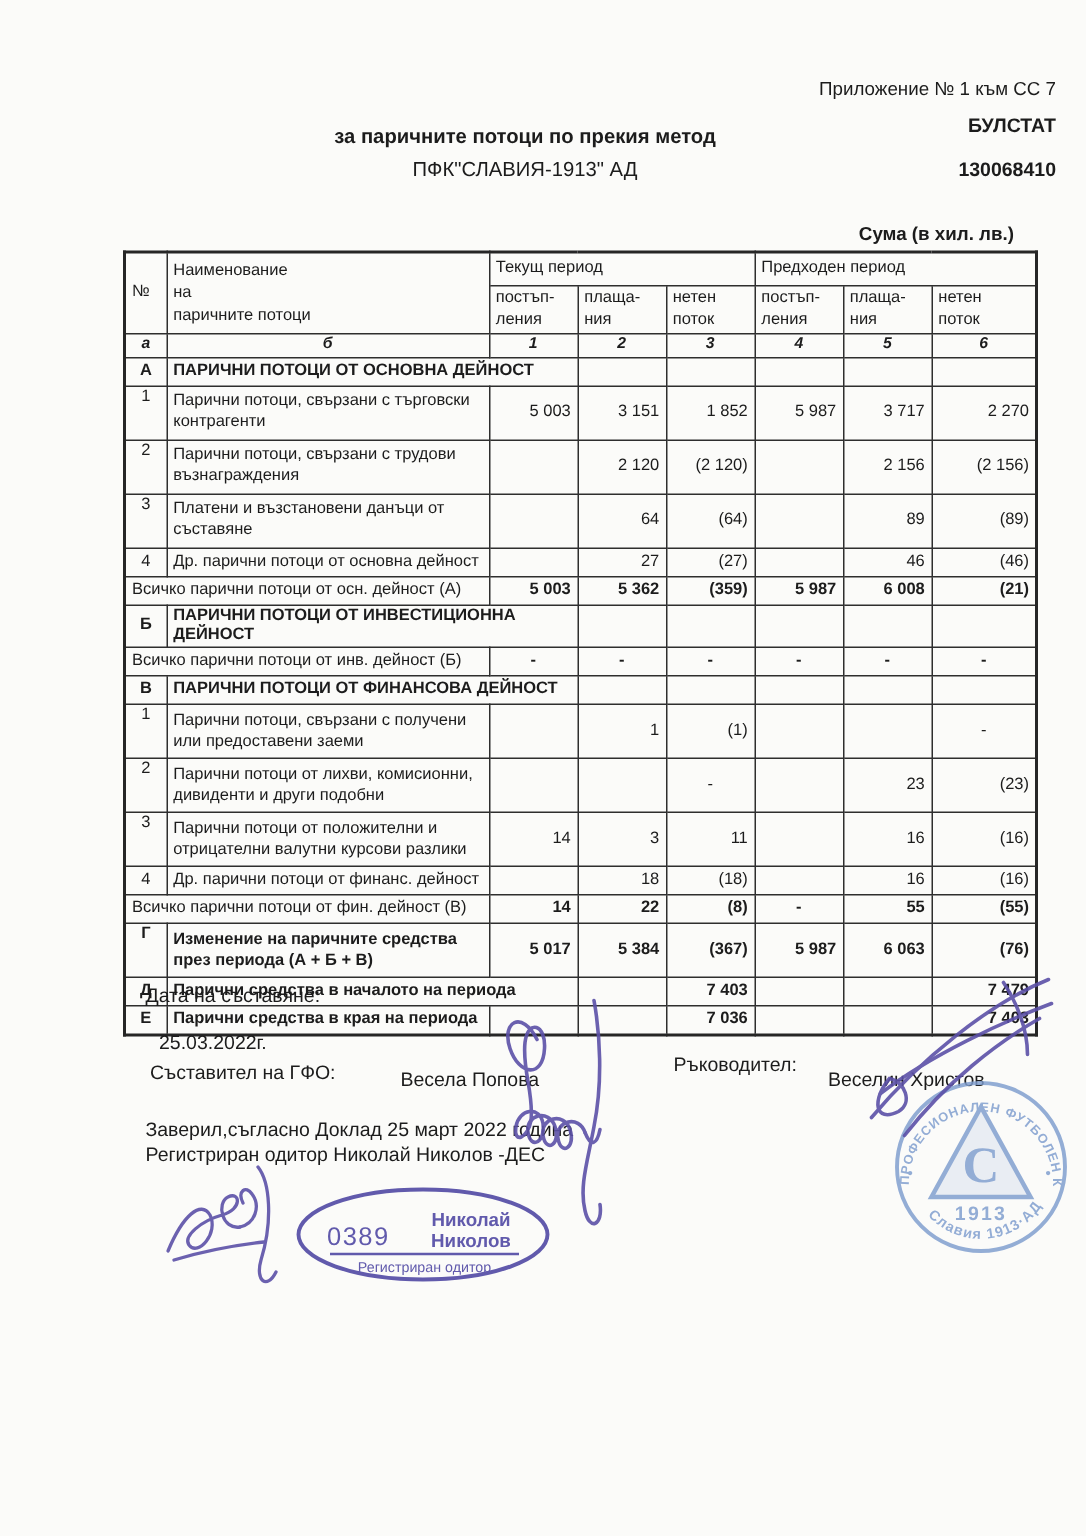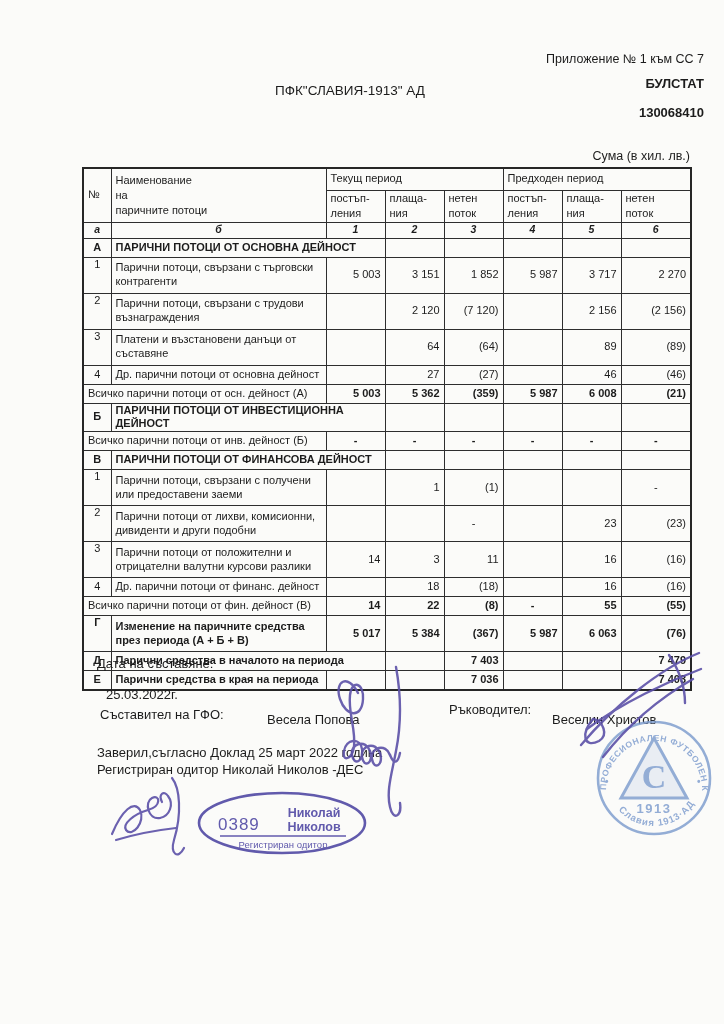--- a/index.html
+++ b/index.html
@@ -15,21 +15,21 @@
   .appendix-line{font-weight:normal;}
   .bulstat-label{font-weight:bold;font-size:13px;margin-top:9px;}
   .bulstat-value{font-weight:bold;font-size:13px;margin-top:13px;}
 
   .title-block{top:76px;left:100px;width:500px;text-align:center;}
   .title-main{font-weight:bold;font-size:15px;letter-spacing:7px;}
   .title-sub{font-weight:bold;font-size:13.5px;margin-top:7px;}
   .title-company{font-size:13.5px;margin-top:7px;}
   .title-period{font-weight:bold;font-size:13px;margin-top:7px;}
 
-  .unit-note{top:149px;right:34px;font-size:12.5px;}
+  .unit-note{top:149px;right:48px;font-size:12.5px;font-weight:bold;}
 
   
   table.cf{
     position:absolute;left:82px;top:167px;width:608px;
     border-collapse:collapse;table-layout:fixed;
     font-size:11px;line-height:1.25;border:2px solid #262626;
   }
   table.cf td{border:1px solid #2e2e2e;padding:0 4px;vertical-align:middle;overflow:hidden;}
   .h1{height:22px;}      
   .h2{height:32px;}      
@@ -56,20 +56,21 @@
 </head>
 <body>
 
 <div class="abs appendix-block">
   <div class="appendix-line">Приложение № 1 към СС 7</div>
   <div class="bulstat-label">БУЛСТАТ</div>
   <div class="bulstat-value">130068410</div>
 </div>
 
 <div class="abs title-block">
+  <div class="title-sub">за паричните потоци по прекия метод</div>
   <div class="title-company">ПФК"СЛАВИЯ-1913" АД</div>
 </div>
 
 <div class="abs unit-note">Сума (в хил. лв.)</div>
 
 <table class="cf">
   <colgroup>
     <col style="width:28px">
       <col style="width:215px">
     <col style="width:59px">
@@ -145,21 +146,21 @@
     <td class="num">1 852</td>
     <td class="num">5 987</td>
     <td class="num">3 717</td>
     <td class="num">2 270</td>
   </tr>
   <tr class="double">
     <td class="ctr" style="vertical-align:top;">2</td>
     <td class="lbl">Парични потоци, свързани с трудови възнаграждения</td>
     <td class="num"></td>
     <td class="num">2 120</td>
-    <td class="num">(7 120)</td>
+    <td class="num">(2 120)</td>
     <td class="num"></td>
     <td class="num">2 156</td>
     <td class="num">(2 156)</td>
   </tr>
   <tr class="double">
     <td class="ctr" style="vertical-align:top;">3</td>
     <td class="lbl">Платени и възстановени данъци от съставяне</td>
     <td class="num"></td>
     <td class="num">64</td>
     <td class="num">(64)</td>

